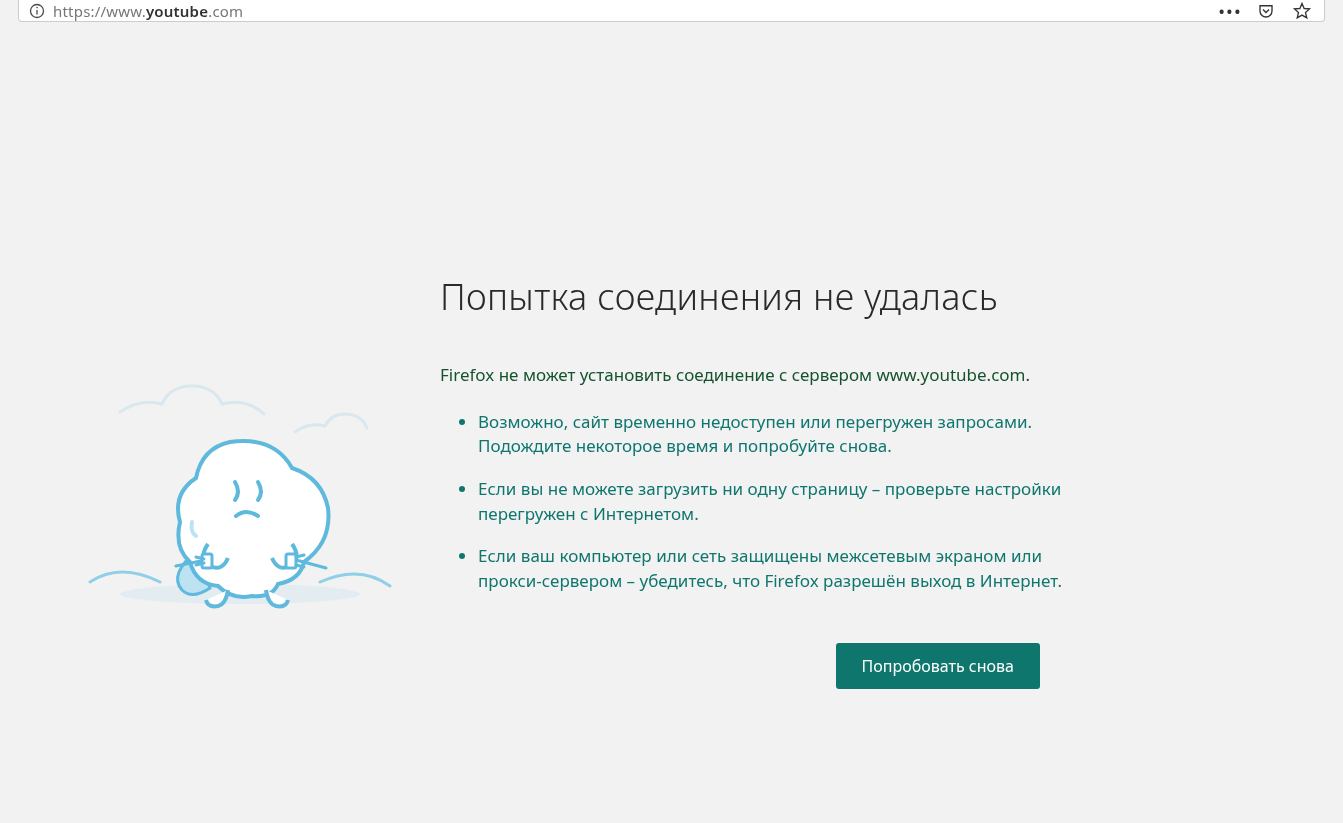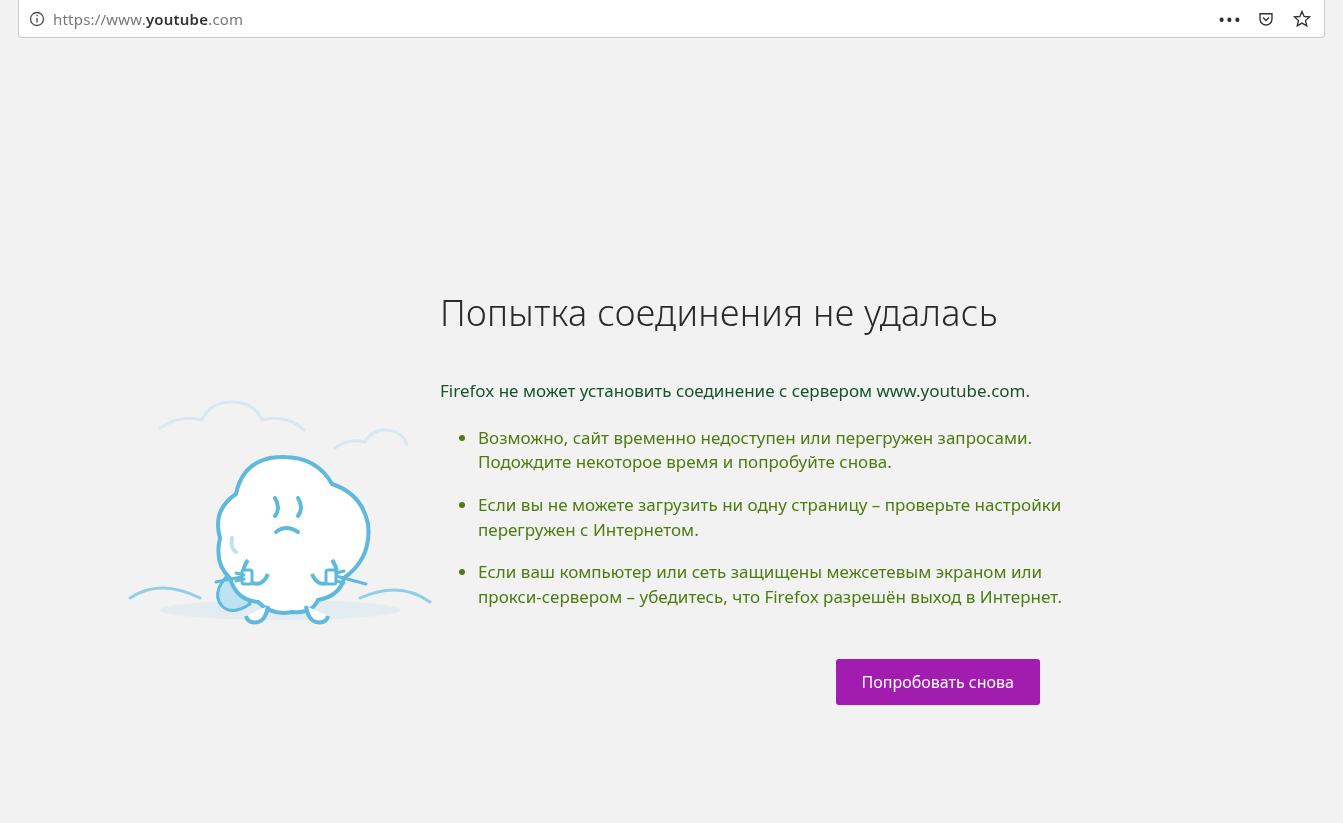--- a/index.html
+++ b/index.html
@@ -6,21 +6,21 @@
   body {
     font-family: "Segoe UI", -apple-system, system-ui, sans-serif;
     background: #f2f2f2;
     width: 1343px;
     height: 823px;
     overflow: hidden;
   }
   .urlbar {
     display: flex;
     align-items: center;
-    height: 38px;
+    height: 22px;
     background: #fff;
     border: 1px solid #ccc;
     border-top: none;
     border-radius: 0 0 4px 4px;
     margin: 0 18px 0 18px;
     padding: 0 8px 0 10px;
     gap: 8px;
   }
   .urlbar .info-icon {
     width: 16px; height: 16px;
@@ -40,21 +40,22 @@
   .urlbar .icon-btn {
     width: 28px; height: 28px;
     display: inline-flex; align-items: center; justify-content: center;
     color: #333; border-radius: 4px;
     flex-shrink: 0;
   }
   .dots { font-size: 18px; letter-spacing: 1px; color:#555;}
   .content-area {
     display: flex;
     padding-top: 250px;
-    padding-left: 120px;
+    padding-left: 80px;
+    gap: 40px;
   }
   .illustration {
     width: 320px;
     flex-shrink: 0;
     padding-top: 90px;
   }
   .illustration svg { width: 100%; }
   .error-text {
     flex: 1;
     max-width: 640px;
@@ -73,27 +74,27 @@
     margin-bottom: 22px;
     line-height: 1.45;
   }
   .error-list {
     list-style: disc;
     padding-left: 38px;
     margin-bottom: 50px;
   }
   .error-list li {
     font-size: 17px;
-    color: #4d7c0f;
+    color: #0f766e;
     line-height: 1.45;
     margin-bottom: 18px;
   }
   .retry-row { text-align: right; padding-right: 40px; }
   .retry-btn {
-    background: #a21caf;
+    background: #0f766e;
     color: #fff;
     border: none;
     font-size: 16px;
     padding: 12px 26px;
     border-radius: 3px;
     cursor: pointer;
     font-family: inherit;
   }
 </style>
 </head>

